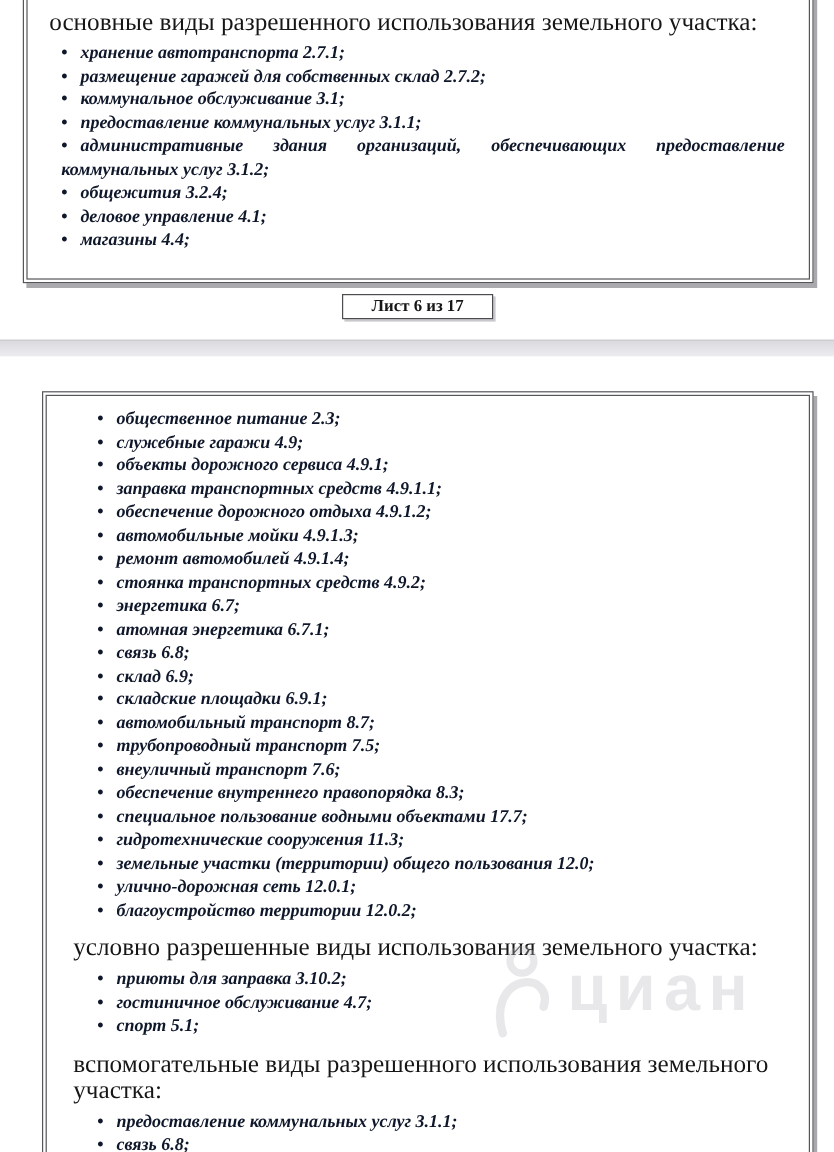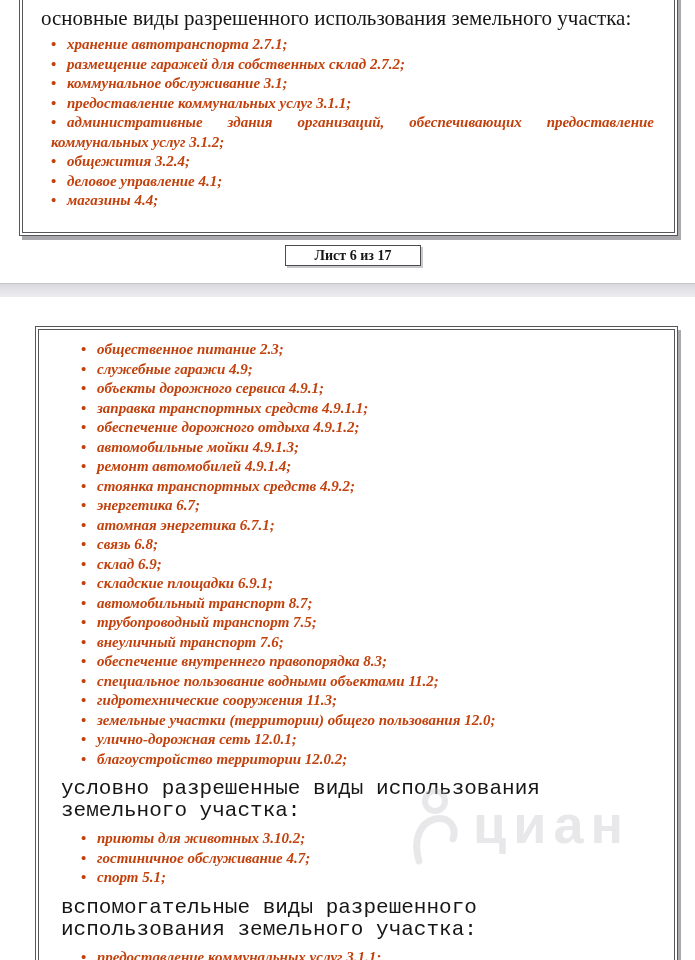--- a/index.html
+++ b/index.html
@@ -13,32 +13,32 @@
     position:absolute;background:#fff;
     border:4px double #55555a;
     box-shadow:3px 4px 0 0 #aaaaae;
     box-sizing:border-box;
   }
   #box1{left:19px;top:-10px;width:659px;height:246px;padding:6px 20px 0 18px;}
   #box2{left:35px;top:326px;width:643px;height:700px;padding:10px 22px 0 20px;}
   .head{margin:2px 0 0 0;font-size:15px;line-height:22px;}
   .head .num{font-weight:bold;margin-right:5px;}
   .sub{margin:7px 0 6px 0;font-size:21px;line-height:22px;}
-  #box2 .sub{margin:9px 0 7px 2px;font-family:Liberation Mono, monospace;}
+  #box2 .sub{margin:9px 0 7px 2px;}
   ul.uses{list-style:none;margin:0;padding:0 0 0 10px;}
   #box2 ul.uses{padding-left:22px;}
   ul.uses li{
     font-weight:bold;font-style:italic;font-size:15px;line-height:19.5px;
-    text-align:justify;color:#c2410c;
+    text-align:justify;color:#0f172a;
   }
   ul.uses li .blt{
     display:inline-block;width:16px;font-style:normal;
   }
   .sheet-box{
-    position:absolute;left:285px;top:245px;width:136px;height:21px;
+    position:absolute;left:285px;top:245px;width:126px;height:21px;
     border:1px solid #4c4c50;background:#fff;box-sizing:border-box;
     box-shadow:2px 2px 0 0 #c9c9cd;
     font-weight:bold;font-size:14px;line-height:19px;text-align:center;
   }
   .separator{
     position:absolute;left:0;top:283px;width:695px;height:13px;
     background:linear-gradient(#d9d9de,#ededf1);
     border-top:1px solid #c3c3c8;
   }
   .watermark{
@@ -87,29 +87,29 @@
       <li><span class="blt">•</span><span>стоянка транспортных средств 4.9.2;</span></li>
       <li><span class="blt">•</span><span>энергетика 6.7;</span></li>
       <li><span class="blt">•</span><span>атомная энергетика 6.7.1;</span></li>
       <li><span class="blt">•</span><span>связь 6.8;</span></li>
       <li><span class="blt">•</span><span>склад 6.9;</span></li>
       <li><span class="blt">•</span><span>складские площадки 6.9.1;</span></li>
       <li><span class="blt">•</span><span>автомобильный транспорт 8.7;</span></li>
       <li><span class="blt">•</span><span>трубопроводный транспорт 7.5;</span></li>
       <li><span class="blt">•</span><span>внеуличный транспорт 7.6;</span></li>
       <li><span class="blt">•</span><span>обеспечение внутреннего правопорядка 8.3;</span></li>
-      <li><span class="blt">•</span><span>специальное пользование водными объектами 11.2;</span></li>
+      <li><span class="blt">•</span><span>специальное пользование водными объектами 17.7;</span></li>
       <li><span class="blt">•</span><span>гидротехнические сооружения 11.3;</span></li>
       <li><span class="blt">•</span><span>земельные участки (территории) общего пользования 12.0;</span></li>
       <li><span class="blt">•</span><span>улично-дорожная сеть 12.0.1;</span></li>
       <li><span class="blt">•</span><span>благоустройство территории 12.0.2;</span></li>
     </ul>
   <p class="sub">условно разрешенные виды использования земельного участка:</p>
   <ul class="uses">
-      <li><span class="blt">•</span><span>приюты для животных 3.10.2;</span></li>
+      <li><span class="blt">•</span><span>приюты для заправка 3.10.2;</span></li>
       <li><span class="blt">•</span><span>гостиничное обслуживание 4.7;</span></li>
       <li><span class="blt">•</span><span>спорт 5.1;</span></li>
     </ul>
   <p class="sub">вспомогательные виды разрешенного использования земельного участка:</p>
   <ul class="uses">
       <li><span class="blt">•</span><span>предоставление коммунальных услуг 3.1.1;</span></li>
       <li><span class="blt">•</span><span>связь 6.8;</span></li>
       <li><span class="blt">•</span><span>обеспечение внутреннего правопорядка 8.3.</span></li>
     </ul>
 </div>

